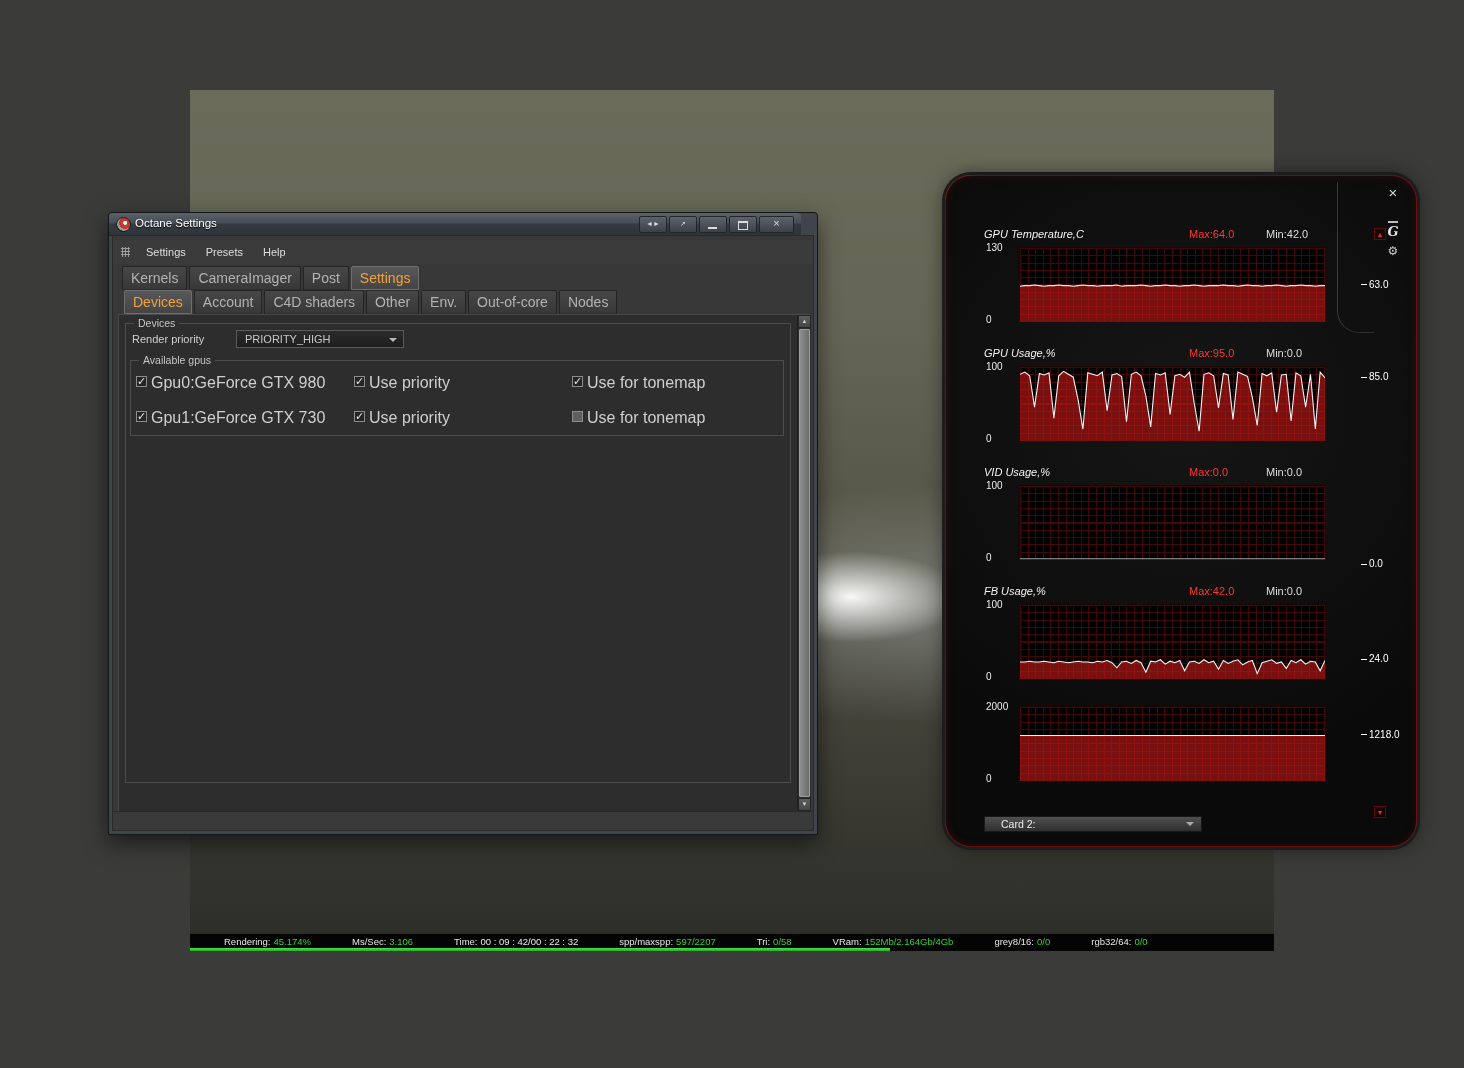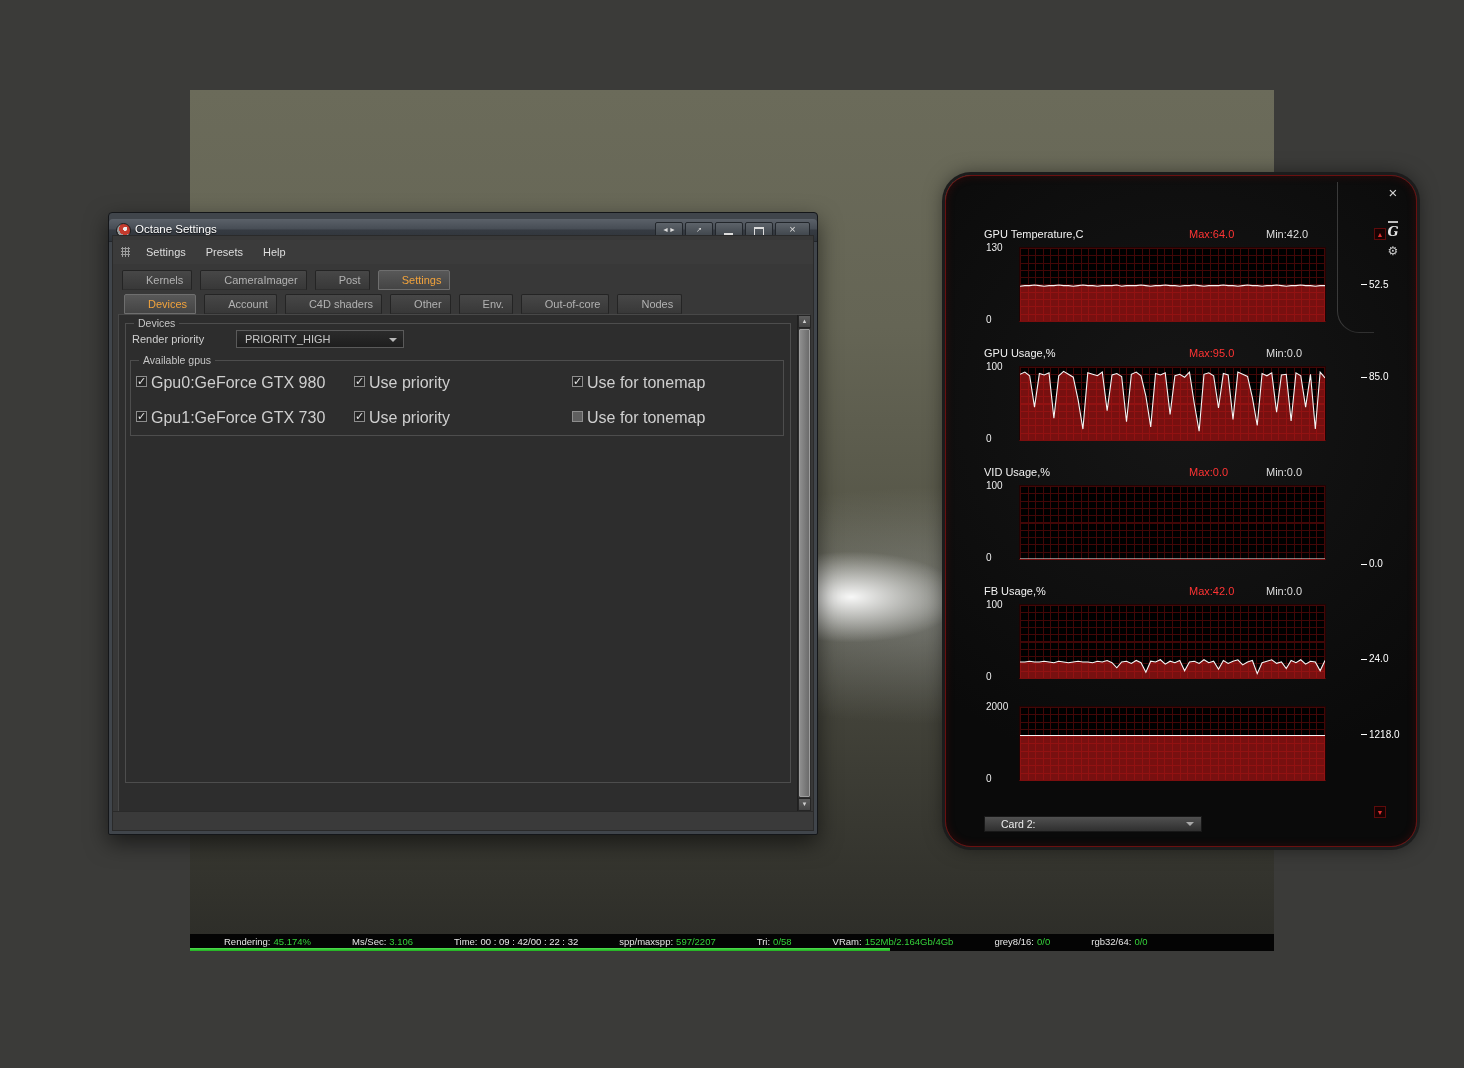--- a/index.html
+++ b/index.html
@@ -18,22 +18,22 @@
   .st-label{color:#e6e6e6;padding-left:28px;}
   .st-value{margin-left:3px;}
   .st-value.green{color:#35d23a;text-align:right;}
   .st-value.white{color:#eaeaea;}
   .progress{position:absolute;left:0;bottom:0;height:3px;width:700px;background:linear-gradient(#4fe04f,#1fae1f);}
 
   
   .octane-window{position:absolute;left:108px;top:212px;width:708px;height:621px;
     background:#40454b;border:1px solid #141619;border-radius:4px 4px 2px 2px;
     box-shadow:0 8px 22px rgba(0,0,0,.55);}
-  .titlebar{position:absolute;left:0;top:0;right:0;height:22px;border-radius:4px 4px 0 0;
-    background:linear-gradient(#5b6169,#474d55 45%,#363b42 50%,#2e3339);border-bottom:1px solid #23262b;margin-top:6px;}
+  .titlebar{position:absolute;left:0;top:0;right:16px;height:22px;border-radius:4px 4px 0 0;
+    background:linear-gradient(#5b6169,#474d55 45%,#363b42 50%,#2e3339);border-bottom:1px solid #23262b;}
   .app-icon{position:absolute;left:7px;top:4px;width:13px;height:13px;border-radius:50%;
     background:radial-gradient(circle at 62% 38%, #ededed 0 18%, #c23b2e 19% 52%, #9a9a9a 53% 72%, #474747 73%);
     border:1px solid #1c1c1c;}
   .win-title{position:absolute;left:26px;top:4px;font-size:11.5px;color:#ffffff;text-shadow:0 1px 1px rgba(0,0,0,.8);}
   .winbtns{position:absolute;right:7px;top:3px;display:flex;gap:2px;}
   .winbtn{width:26px;height:15px;background:linear-gradient(#5d636a,#3b4147);border:1px solid #22262b;
     border-radius:2px;color:#dcdcdc;font-size:7px;line-height:13px;text-align:center;position:relative;}
   .winbtn.close{width:33px;}
   .winbtn .minbar{position:absolute;left:8px;bottom:3px;width:9px;height:2px;background:#dcdcdc;}
   .winbtn .maxbox{position:absolute;left:8px;top:4px;width:8px;height:6px;border:1px solid #dcdcdc;border-top-width:2px;}
@@ -41,23 +41,23 @@
   .win-inner{position:absolute;left:3px;right:3px;top:22px;bottom:3px;background:#383838;border:1px solid #2a2a2a;}
 
   .menubar{position:absolute;left:0;right:0;top:4px;height:24px;background:#3b3b3b;display:flex;align-items:center;}
   .menu-grip{width:9px;height:10px;margin:0 6px 0 8px;
     background:radial-gradient(#9c9c9c 1px, transparent 1.1px);background-size:3px 3px;}
   .menu-item{color:#dedede;font-size:11px;padding:3px 10px;}
 
   .tabrow{position:absolute;left:0;right:0;height:22px;display:flex;align-items:flex-end;}
   .tabrow1{top:32px;padding-left:9px;}
   .tabrow2{top:56px;padding-left:11px;}
-  .tab{display:inline-block;font-size:11px;color:#b2b2b2;background:linear-gradient(#474747,#383838);
+  .tab{display:inline-block;font-size:14px;color:#b2b2b2;background:linear-gradient(#474747,#383838);
     border:1px solid #242424;border-bottom-color:#2e2e2e;border-radius:2px 2px 0 0;
-    padding:3px 8px 3px 23px;margin-right:8px;white-space:nowrap;}
+    padding:3px 8px 3px 8px;margin-right:2px;white-space:nowrap;}
   .tab.active{color:#f2a33c;background:linear-gradient(#585858,#444444);border-color:#6e6e6e;}
 
   .content{position:absolute;left:5px;top:78px;width:692px;height:498px;background:#2d2d2d;border:1px solid #484848;box-sizing:border-box;}
 
   .groupbox{position:absolute;border:1px solid #4d4d4d;}
   .groupbox .legend{position:absolute;top:-7px;left:8px;background:#2d2d2d;padding:0 4px;font-size:10.5px;color:#c6c6c6;}
   .gb-devices{left:6px;top:8px;width:664px;height:458px;}
   .gb-gpus{left:4px;top:36px;width:652px;height:74px;}
 
   .rp-label{position:absolute;left:6px;top:9px;font-size:11px;color:#cfcfcf;}
@@ -98,21 +98,21 @@
   .picon.logo{top:48px;font-family:"DejaVu Serif",serif;font-style:italic;font-weight:bold;font-size:13px;color:#e6e6e6;}
   .picon.gear{top:68px;font-size:12px;color:#c9c9c9;}
 
   .mini-arrow{position:absolute;width:12px;height:12px;background:#170202;border:1px solid #5e0b0b;
     color:#e03030;font-size:7px;line-height:11px;text-align:center;box-sizing:border-box;}
   .ma-up{right:30px;top:52px;} .ma-down{right:30px;top:630px;}
 
   .charts{position:absolute;left:38px;top:52px;width:404px;}
   .chart-block{position:relative;height:119px;}
   .chart-header{position:relative;height:17px;font-size:11px;}
-  .chart-title{position:absolute;left:0;color:#f2f2f2;}
+  .chart-title{position:absolute;left:0;color:#f2f2f2;font-style:italic;}
   .chart-max{position:absolute;left:205px;color:#ff3434;}
   .chart-min{position:absolute;left:282px;color:#dedede;}
   .chart-body{position:relative;margin-left:35px;margin-top:2px;}
   .plot{position:relative;width:305px;height:73px;background:#000;
     background-image:
       repeating-linear-gradient(to right, #420707 0, #420707 1px, transparent 1px, transparent 7.6px),
       repeating-linear-gradient(to bottom, #420707 0, #420707 1px, transparent 1px, transparent 7.3px);
     border:1px solid #200303;border-bottom:1px solid #7c0e0e;overflow:hidden;box-sizing:content-box;}
   .ylab{position:absolute;left:-33px;width:30px;font-size:10px;color:#ececec;}
   .ylab.top{top:-5px;} .ylab.bottom{bottom:-3px;}
@@ -260,21 +260,21 @@
         </div>
         <div class="chart-body">
           <span class="ylab top">130</span>
           <span class="ylab bottom">0</span>
           <div class="plot">
               <svg viewBox="0 0 100 100" preserveAspectRatio="none" style="position:absolute;left:0;top:0;width:100%;height:100%">
                 <polygon points="0,100 0.00,52.31 1.59,51.54 3.17,51.54 4.76,50.77 6.35,51.54 7.94,52.31 9.52,51.54 11.11,51.54 12.70,50.77 14.29,51.54 15.87,51.54 17.46,52.31 19.05,51.54 20.63,50.77 22.22,51.54 23.81,51.54 25.40,52.31 26.98,51.54 28.57,51.54 30.16,51.54 31.75,50.77 33.33,52.31 34.92,51.54 36.51,51.54 38.10,51.54 39.68,50.77 41.27,51.54 42.86,52.31 44.44,51.54 46.03,51.54 47.62,50.77 49.21,51.54 50.79,51.54 52.38,52.31 53.97,51.54 55.56,51.54 57.14,50.77 58.73,51.54 60.32,52.31 61.90,51.54 63.49,51.54 65.08,51.54 66.67,50.77 68.25,51.54 69.84,51.54 71.43,52.31 73.02,51.54 74.60,50.77 76.19,51.54 77.78,51.54 79.37,52.31 80.95,51.54 82.54,51.54 84.13,50.77 85.71,51.54 87.30,52.31 88.89,51.54 90.48,51.54 92.06,50.77 93.65,51.54 95.24,51.54 96.83,52.31 98.41,51.54 100.00,51.54 100,100" fill="rgba(200,26,26,0.6)"></polygon>
                 <polyline points="0.00,52.31 1.59,51.54 3.17,51.54 4.76,50.77 6.35,51.54 7.94,52.31 9.52,51.54 11.11,51.54 12.70,50.77 14.29,51.54 15.87,51.54 17.46,52.31 19.05,51.54 20.63,50.77 22.22,51.54 23.81,51.54 25.40,52.31 26.98,51.54 28.57,51.54 30.16,51.54 31.75,50.77 33.33,52.31 34.92,51.54 36.51,51.54 38.10,51.54 39.68,50.77 41.27,51.54 42.86,52.31 44.44,51.54 46.03,51.54 47.62,50.77 49.21,51.54 50.79,51.54 52.38,52.31 53.97,51.54 55.56,51.54 57.14,50.77 58.73,51.54 60.32,52.31 61.90,51.54 63.49,51.54 65.08,51.54 66.67,50.77 68.25,51.54 69.84,51.54 71.43,52.31 73.02,51.54 74.60,50.77 76.19,51.54 77.78,51.54 79.37,52.31 80.95,51.54 82.54,51.54 84.13,50.77 85.71,51.54 87.30,52.31 88.89,51.54 90.48,51.54 92.06,50.77 93.65,51.54 95.24,51.54 96.83,52.31 98.41,51.54 100.00,51.54" fill="none" stroke="#f5f5f5" stroke-width="1.1" vector-effect="non-scaling-stroke"></polyline>
               </svg>
             </div>
-          <span class="cur" style="top: 31.6231px;">52.5</span>
+          <span class="cur" style="top: 31.6231px;">63.0</span>
         </div>
       </div>
 
       <div class="chart-block">
         <div class="chart-header">
           <span class="chart-title">GPU Usage,%</span>
           <span class="chart-max">Max:95.0</span>
           <span class="chart-min">Min:0.0</span>
         </div>
         <div class="chart-body">

